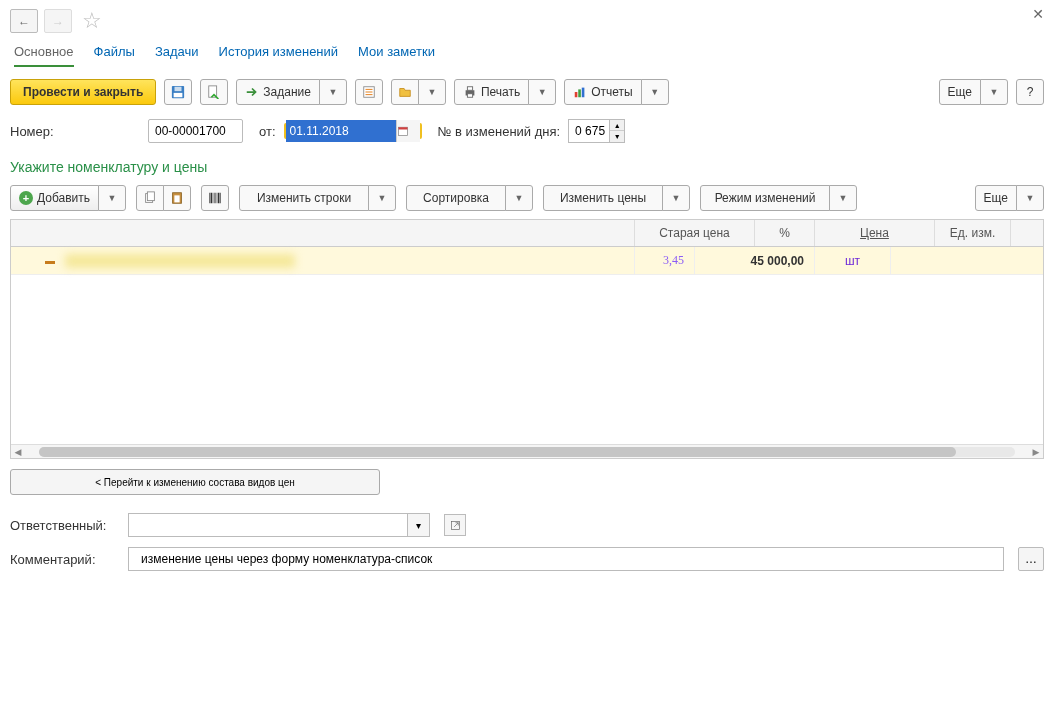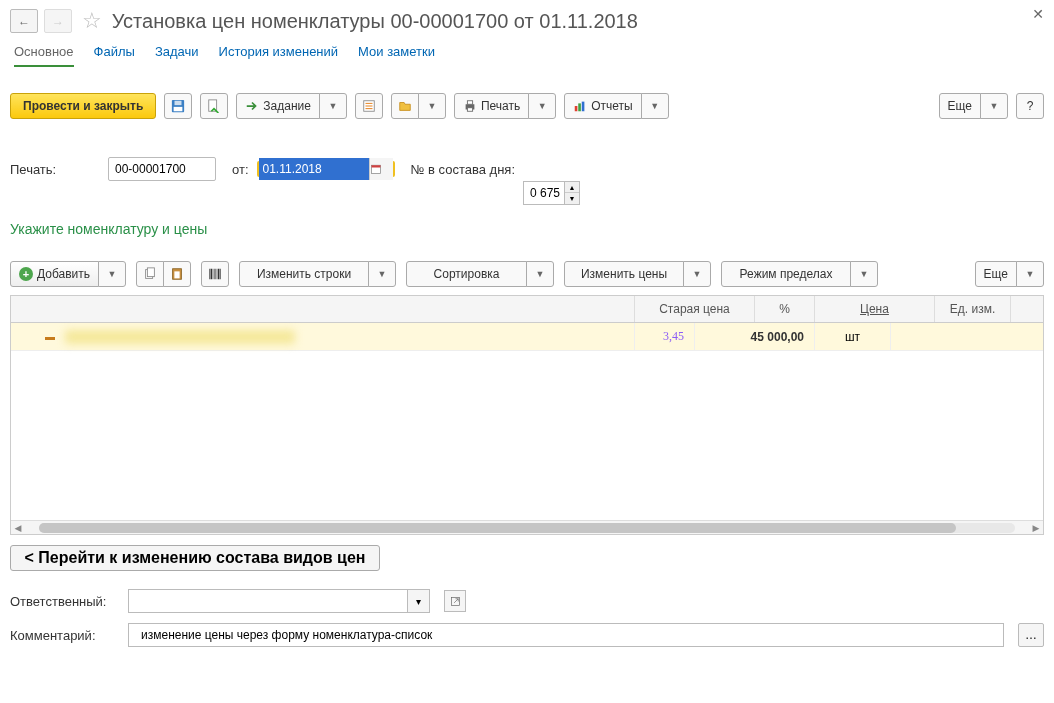--- a/index.html
+++ b/index.html
@@ -23,47 +23,47 @@
   .star-icon { color: #bbb; font-size: 22px; margin: 0 4px; }
   .page-title { font-size: 20px; color: #555; font-weight: 400; }
   .close-x { position: absolute; top: 6px; right: 10px; font-size: 14px; color: #666; cursor: pointer; }
   .tabs { display: flex; gap: 20px; border-bottom: none; margin-bottom: 12px; padding-left: 4px; }
   .tab { color: #0066b3; cursor: pointer; font-size: 13px; text-decoration: underline dotted transparent; }
   .tab.active { color: #666; border-bottom: 2px solid #3a8f3a; padding-bottom: 6px; text-decoration: none; }
   .toolbar { display: flex; align-items: center; gap: 8px; margin-bottom: 14px; flex-wrap: wrap; }
   .btn {
     height: 26px; border: 1px solid #aaa; background: #f9f9f9; border-radius: 3px;
     display: flex; align-items: center; padding: 0 8px; cursor: pointer; gap: 4px;
-    font-size: 12px; color: #333; margin-top: 14px;
+    font-size: 12px; color: #333;
   }
   .btn-yellow { background: linear-gradient(#ffe45c,#fbc90d); border-color: #c9a20a; font-weight: bold; color: #333; padding: 0 12px; }
   .btn-icon { width: 28px; padding: 0; justify-content: center; }
   .btn-group { display: flex; }
   .btn-group .btn { border-radius: 0; margin-left: -1px; }
   .btn-group .btn:first-child { border-radius: 3px 0 0 3px; margin-left: 0; }
   .btn-group .btn:last-child { border-radius: 0 3px 3px 0; }
   .spacer { flex: 1; }
   .form-row { display: flex; align-items: center; gap: 8px; margin-bottom: 16px; }
   .form-label { font-size: 13px; color: #333; }
   .input {
     height: 24px; border: 1px solid #bbb; padding: 0 6px; font-size: 12px;
     background: #fff; border-radius: 2px;
   }
-  .input-number { width: 108px; }
+  .input-number { width: 95px; margin-left: 40px; }
   .input-date-wrap {
     display: flex; align-items: center; border: 2px solid #f0c020; height: 16px;
     border-radius: 2px;
   }
   .input-date {
     border: none; width: 110px; height: 22px; padding: 0 4px; font-size: 12px;
     background: #3070d0; color: #fff;
   }
   .input-date::selection { background: #3070d0; color: #fff; }
   .cal-btn { width: 24px; height: 22px; border: none; border-left: 1px solid #ccc; background: #f5f5f5; cursor: pointer; }
-  .spinner-wrap { display: flex; align-items: center; margin-top: 48px; }
+  .spinner-wrap { display: flex; align-items: center; }
   .spinner {
     width: 42px; height: 24px; border: 1px solid #bbb; text-align: right; padding: 0 4px;
     font-size: 12px;
   }
   .spinner-btns { display: flex; flex-direction: column; border: 1px solid #bbb; border-left: none; }
   .spin-btn { width: 14px; height: 11px; font-size: 7px; line-height: 7px; border: none; background: #f0f0f0; cursor: pointer; padding: 0; text-align: center; border-bottom: 1px solid #ccc; }
   .spin-btn:last-child { border-bottom: none; }
   .section-head { color: #2a9048; font-size: 14px; margin-bottom: 10px; }
   .toolbar2 { display: flex; align-items: center; gap: 10px; margin-bottom: 8px; }
   .btn-add { background: linear-gradient(#fff,#eee); }
@@ -83,32 +83,32 @@
   .col-price-h { width: 120px; text-decoration: underline; }
   .col-unit-h { width: 76px; }
   .trow { display: flex; background: #fff9dc; font-size: 12px; height: 28px; align-items: center; border-bottom: 1px solid #eee; }
   .trow .td { padding: 0 10px; border-right: 1px solid #eee; height: 100%; display: flex; align-items: center; }
   .td-nomen { width: 624px; gap: 10px; }
   .minus-icon { color: #c77c1c; font-size: 10px; margin-left: 24px; }
   .blurred { filter: blur(4px); background: #f5e89a; width: 230px; height: 14px; border-radius: 2px; }
   .td-old { width: 120px; justify-content: flex-end; color: #555; }
   .td-pct { width: 60px; justify-content: flex-end; color: #8b5cf6; font-family: Liberation Serif, serif; }
   .td-price { width: 120px; justify-content: flex-end; font-weight: bold; }
-  .td-unit { width: 76px; justify-content: center; color: #000000; }
+  .td-unit { width: 76px; justify-content: center; color: #6d28d9; }
   .scrollbar-h {
     position: absolute; bottom: 0; left: 0; right: 0; height: 14px;
     border-top: 1px solid #ddd; background: #f5f5f5; display: flex; align-items: center;
   }
   .sb-track { flex: 1; height: 10px; background: #e8e8e8; border-radius: 5px; margin: 0 14px; position: relative; }
   .sb-thumb { position: absolute; left: 0; width: 94%; height: 10px; background: #c5c5c5; border-radius: 5px; }
   .sb-arrow { width: 14px; text-align: center; color: #888; font-size: 9px; }
   .btn-goto {
     width: 370px; height: 26px; border: 1px solid #aaa; background: #f5f5f5;
-    border-radius: 3px; text-align: center; font-size: 16px; cursor: pointer;
-    margin-top: 10px; margin-bottom: 18px; font-weight: bold;
+    border-radius: 3px; text-align: center; font-size: 10px; cursor: pointer;
+    margin-top: 10px; margin-bottom: 18px;
   }
   .field-row { display: flex; align-items: center; gap: 8px; margin-bottom: 10px; }
   .field-label { width: 110px; font-size: 13px; }
   .field-input-wrap { display: flex; align-items: center; }
   .field-input {
     flex: 1; height: 24px; border: 1px solid #bbb; padding: 0 12px; font-size: 12px;
   }
   .resp-input { width: 280px; }
   .inline-btn {
     width: 22px; height: 24px; border: 1px solid #bbb; border-left: none;
@@ -128,21 +128,20 @@
 </style>
 </head>
 <body>
 
 
 
 <div class="header-row">
   <div class="nav-btn">←</div>
   <div class="nav-btn disabled">→</div>
   <span class="star-icon">☆</span>
-  <span class="page-title">Установка цен номенклатуры 00-00001700 от 01.11.2018</span>
 </div>
 <span class="close-x">✕</span>
 
 <div class="tabs">
   <span class="tab active">Основное</span>
   <span class="tab">Файлы</span>
   <span class="tab">Задачи</span>
   <span class="tab">История изменений</span>
   <span class="tab">Мои заметки</span>
 </div>
@@ -221,33 +220,33 @@
   <div class="btn-group">
     <button class="btn">Еще</button>
     <button class="btn btn-icon">
         <span style="font-size:9px;color:#666">▼</span>
       </button>
   </div>
   <button class="btn btn-icon">?</button>
 </div>
 
 <div class="form-row">
-  <span class="form-label" style="width:90px">Печать:</span>
+  <span class="form-label" style="width:90px">Номер:</span>
   <input class="input input-number" value="00-00001700" style="">
   <span class="form-label" style="margin-left:8px">от:</span>
   <div class="input-date-wrap">
     <input class="input-date" value="01.11.2018" style="">
     <button class="cal-btn">
       <svg width="12" height="12" viewBox="0 0 16 16">
           <rect x="2" y="3" width="12" height="11" fill="#fff" stroke="#888"></rect>
           <rect x="2" y="3" width="12" height="3" fill="#d04040"></rect>
         </svg>
     </button>
   </div>
-  <span class="form-label" style="margin-left:8px">№ в состава дня:</span>
+  <span class="form-label" style="margin-left:8px">№ в изменений дня:</span>
   <div class="spinner-wrap">
     <input class="spinner" value="0 675" style="">
     <div class="spinner-btns">
       <button class="spin-btn">▲</button>
       <button class="spin-btn">▼</button>
     </div>
   </div>
 </div>
 
 <div class="section-head">Укажите номенклатуру и цены</div>
@@ -286,33 +285,33 @@
         <line x1="14" y1="2" x2="14" y2="14" stroke="#333"></line>
       </svg>
   </button>
   <div class="btn-group">
     <button class="btn" style="width:130px;justify-content:center">Изменить строки</button>
     <button class="btn btn-icon">
         <span style="font-size:9px;color:#666">▼</span>
       </button>
   </div>
   <div class="btn-group">
-    <button class="btn" style="width:121px;justify-content:center">Сортировка</button>
+    <button class="btn" style="width:100px;justify-content:center">Сортировка</button>
     <button class="btn btn-icon">
         <span style="font-size:9px;color:#666">▼</span>
       </button>
   </div>
   <div class="btn-group">
     <button class="btn" style="width:120px;justify-content:center">Изменить цены</button>
     <button class="btn btn-icon">
         <span style="font-size:9px;color:#666">▼</span>
       </button>
   </div>
   <div class="btn-group">
-    <button class="btn" style="width:130px;justify-content:center">Режим пределах</button>
+    <button class="btn" style="width:130px;justify-content:center">Режим изменений</button>
     <button class="btn btn-icon">
         <span style="font-size:9px;color:#666">▼</span>
       </button>
   </div>
   <div class="spacer"></div>
   <div class="btn-group">
     <button class="btn">Еще</button>
     <button class="btn btn-icon">
         <span style="font-size:9px;color:#666">▼</span>
       </button>

